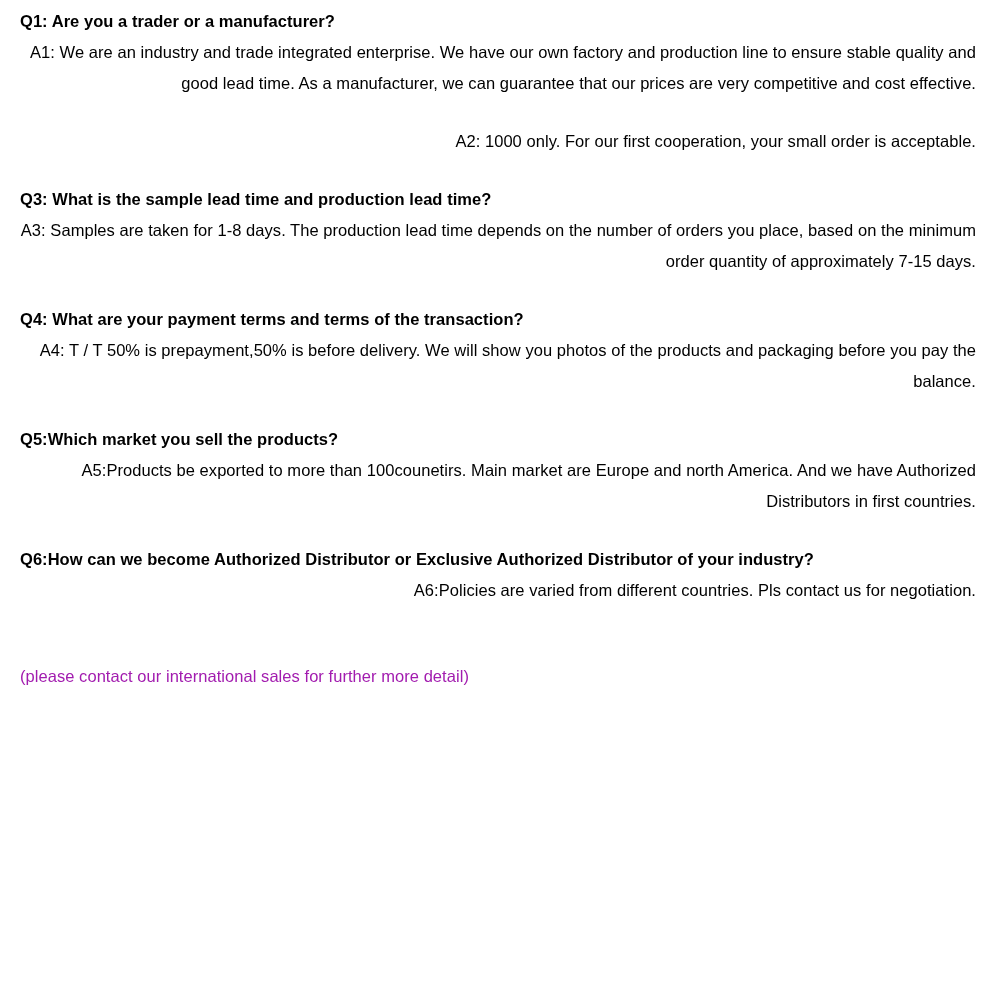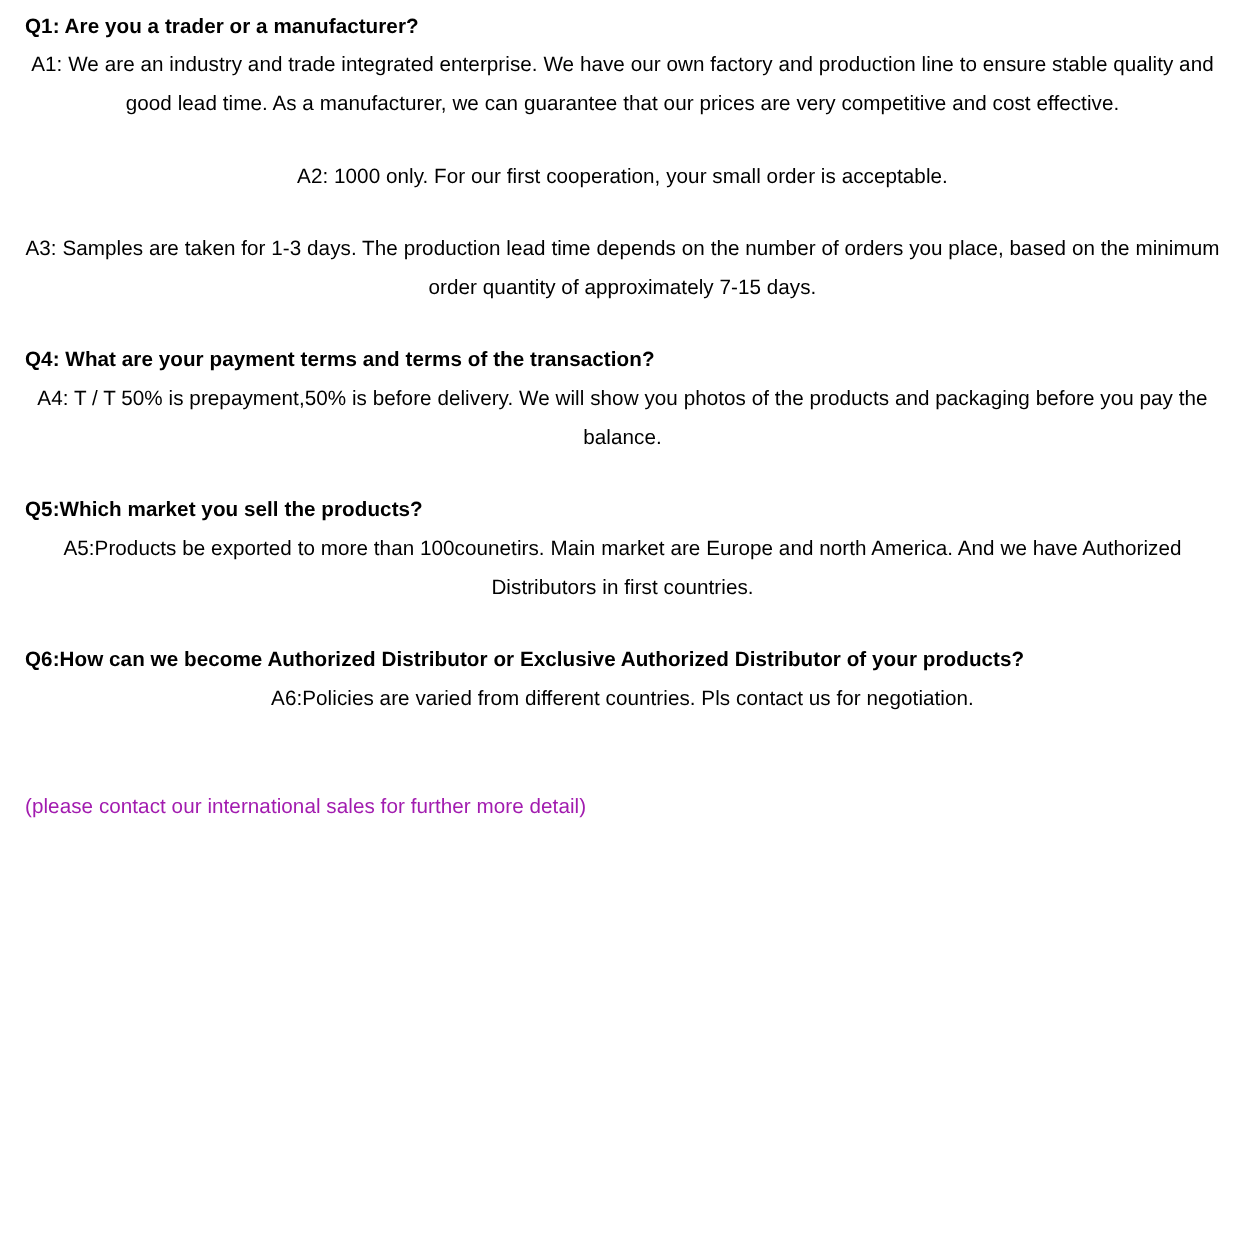--- a/index.html
+++ b/index.html
@@ -44,21 +44,21 @@
   }
 
   .answer {
     font-size: 16.5px;
     font-weight: normal;
     line-height: 31px;
     letter-spacing: 0.05px;
     margin: 0;
     color: #000000;
     max-width: 958px;
-    text-align: center;
+    text-align: right;
   }
 
   .closing-note {
     font-size: 16.5px;
     font-weight: normal;
     line-height: 31px;
     letter-spacing: 0.05px;
     margin: 0;
     color: #a21caf;
   }
@@ -75,35 +75,36 @@
   <div class="faq-block">
     <p class="question">Q1: Are you a trader or a manufacturer?</p>
     <p class="answer">A1: We are an industry and trade integrated enterprise. We have our own factory and production line to ensure stable quality and good lead time. As a manufacturer, we can guarantee that our prices are very competitive and cost effective.</p>
   </div>
 
   <div class="faq-block">
     <p class="answer">A2: 1000 only. For our first cooperation, your small order is acceptable.</p>
   </div>
 
   <div class="faq-block">
-    <p class="answer">A3: Samples are taken for 1-3 days. The production lead time depends on the number of orders you place, based on the minimum order quantity of  approximately 7-15 days.</p>
+    <p class="question">Q3: What is the sample lead time and production lead time?</p>
+    <p class="answer">A3: Samples are taken for 1-8 days. The production lead time depends on the number of orders you place, based on the minimum order quantity of  approximately 7-15 days.</p>
   </div>
 
   <div class="faq-block">
     <p class="question">Q4: What are your payment terms and terms of the transaction?</p>
     <p class="answer">A4: T / T 50% is prepayment,50% is before delivery. We will show you photos of the products and packaging before you pay the balance.</p>
   </div>
 
   <div class="faq-block">
     <p class="question">Q5:Which market you sell the products?</p>
     <p class="answer">A5:Products be exported to more than 100counetirs. Main market are Europe and north America. And we have Authorized Distributors in first countries.</p>
   </div>
 
   <div class="faq-block">
-    <p class="question">Q6:How can we become Authorized Distributor or Exclusive Authorized Distributor of your products?</p>
+    <p class="question">Q6:How can we become Authorized Distributor or Exclusive Authorized Distributor of your industry?</p>
     <p class="answer">A6:Policies are varied from different countries. Pls contact us for negotiation.</p>
   </div>
 
 
   <div class="spacer-closing"></div>
 
   <p class="closing-note">(please contact our international sales for further more detail)</p>
 
 </div>
 

